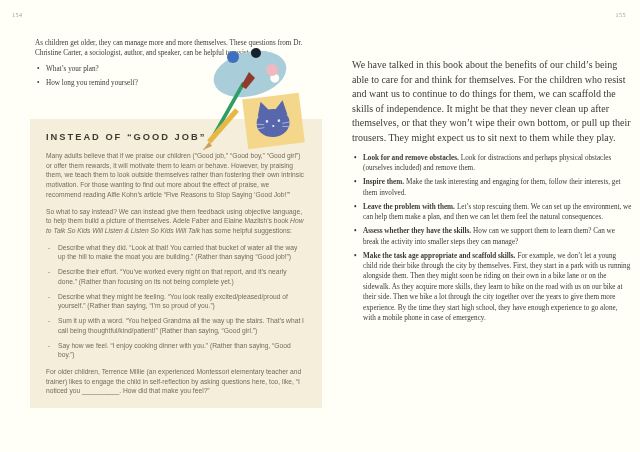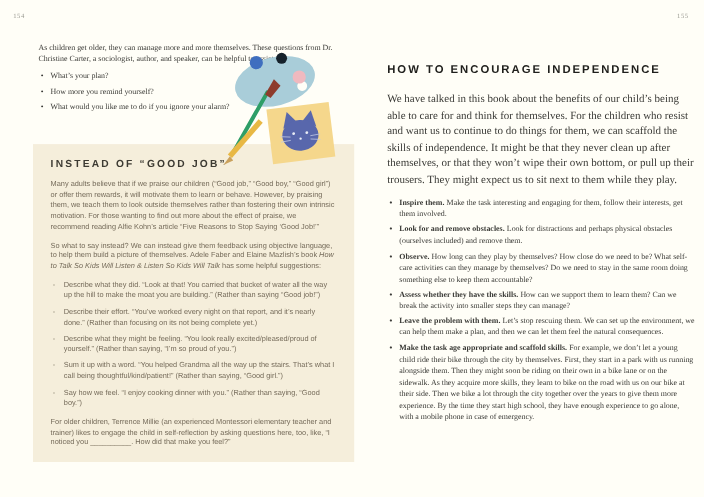--- a/index.html
+++ b/index.html
@@ -10,21 +10,21 @@
   .pageno.left{left:12px;}
   .pageno.right{right:14px;}
 
   
   .left-col{position:absolute;left:35px;top:38px;width:284px;}
   .intro{font-size:7.2px;line-height:1.45;margin:0;}
   .qlist{list-style:none;margin:5px 0 0 0;padding:0;font-size:7.2px;line-height:1.45;}
   .qlist li{position:relative;padding-left:11px;margin-bottom:3.5px;}
   .qlist li::before{content:"•";position:absolute;left:2px;color:#3b3b37;}
 
-  .box{position:absolute;left:30px;top:131px;width:260px;background:#f5eedb;
+  .box{position:absolute;left:30px;top:119px;width:260px;background:#f5eedb;
        padding:13px 16px 12px 16px;z-index:1;}
   .box h2{font-family:"Liberation Sans",sans-serif;font-size:9.3px;font-weight:bold;
           letter-spacing:2px;color:#3d3b33;margin:0 0 9px 0;}
   .box p,.box li{font-family:"Liberation Sans",sans-serif;font-size:6.7px;line-height:1.45;
           color:#756b5a;}
   .box p{margin:0 0 7px 0;}
   .box p:last-child{margin-bottom:0;}
   .box i{font-style:italic;}
   .box-list{list-style:none;margin:0 0 7px 0;padding:0;}
   .box-list li{position:relative;padding-left:12px;margin-bottom:5px;}
@@ -48,22 +48,21 @@
 
 <div class="spread">
 
   <div class="pageno left">154</div>
   <div class="pageno right">155</div>
 
   <div class="left-col">
     <p class="intro">As children get older, they can manage more and more themselves. These questions from Dr. Christine Carter, a sociologist, author, and speaker, can be helpful to assist them:</p>
     <ul class="qlist">
       <li>What’s your plan?</li>
-      <li>How more you remind yourself?</li>
-      <li>What would you like me to do if you ignore your alarm?</li>
+      <li>How long you remind yourself?</li>
     </ul>
   </div>
 
   <div class="box">
     <h2>INSTEAD OF “GOOD JOB”</h2>
     <p>Many adults believe that if we praise our children (“Good job,” “Good boy,” “Good girl”) or offer them rewards, it will motivate them to learn or behave. However, by praising them, we teach them to look outside themselves rather than fostering their own intrinsic motivation. For those wanting to find out more about the effect of praise, we recommend reading Alfie Kohn’s article “Five Reasons to Stop Saying ‘Good Job!’”</p>
     <p><span>So what to say instead? We can instead give them feedback using objective language, to help them build a picture of themselves. Adele Faber and Elaine Mazlish’s book </span><i>How to Talk So Kids Will Listen &amp; Listen So Kids Will Talk</i><span> has some helpful suggestions:</span></p>
     <ul class="box-list">
       <li>Describe what they did. “Look at that! You carried that bucket of water all the way up the hill to make the moat you are building.” (Rather than saying “Good job!”)</li>
       <li>Describe their effort. “You’ve worked every night on that report, and it’s nearly done.” (Rather than focusing on its not being complete yet.)</li>
@@ -106,25 +105,23 @@
       <circle cx="86" cy="77" r="1.3" fill="#e9ecf5"></circle>
       <circle cx="80" cy="82" r="1.1" fill="#e9ecf5"></circle>
       <line x1="62" y1="79" x2="71" y2="80" stroke="#c3cae6" stroke-width="0.7"></line>
       <line x1="62" y1="84" x2="71" y2="83" stroke="#c3cae6" stroke-width="0.7"></line>
       <line x1="98" y1="79" x2="89" y2="80" stroke="#c3cae6" stroke-width="0.7"></line>
       <line x1="98" y1="84" x2="89" y2="83" stroke="#c3cae6" stroke-width="0.7"></line>
     </g>
   </svg>
 
   <div class="right-col">
-    <h1>HOW TO ENCOURAGE INDEPENDENCE</h1>
     <p>We have talked in this book about the benefits of our child’s being able to care for and think for themselves. For the children who resist and want us to continue to do things for them, we can scaffold the skills of independence. It might be that they never clean up after themselves, or that they won’t wipe their own bottom, or pull up their trousers. They might expect us to sit next to them while they play.</p>
     <ul class="tips">
+      <li><b>Look for and remove obstacles.</b><span>Look for distractions and perhaps physical obstacles (ourselves included) and remove them.</span></li>
       <li><b>Inspire them.</b><span>Make the task interesting and engaging for them, follow their interests, get them involved.</span></li>
-      <li><b>Look for and remove obstacles.</b><span>Look for distractions and perhaps physical obstacles (ourselves included) and remove them.</span></li>
-      <li><b>Observe.</b><span>How long can they play by themselves? How close do we need to be? What self-care activities can they manage by themselves? Do we need to stay in the same room doing something else to keep them accountable?</span></li>
+      <li><b>Leave the problem with them.</b><span>Let’s stop rescuing them. We can set up the environment, we can help them make a plan, and then we can let them feel the natural consequences.</span></li>
       <li><b>Assess whether they have the skills.</b><span>How can we support them to learn them? Can we break the activity into smaller steps they can manage?</span></li>
-      <li><b>Leave the problem with them.</b><span>Let’s stop rescuing them. We can set up the environment, we can help them make a plan, and then we can let them feel the natural consequences.</span></li>
       <li><b>Make the task age appropriate and scaffold skills.</b><span>For example, we don’t let a young child ride their bike through the city by themselves. First, they start in a park with us running alongside them. Then they might soon be riding on their own in a bike lane or on the sidewalk. As they acquire more skills, they learn to bike on the road with us on our bike at their side. Then we bike a lot through the city together over the years to give them more experience. By the time they start high school, they have enough experience to go alone, with a mobile phone in case of emergency.</span></li>
     </ul>
   </div>
 
 </div>
 
 </body></html>

